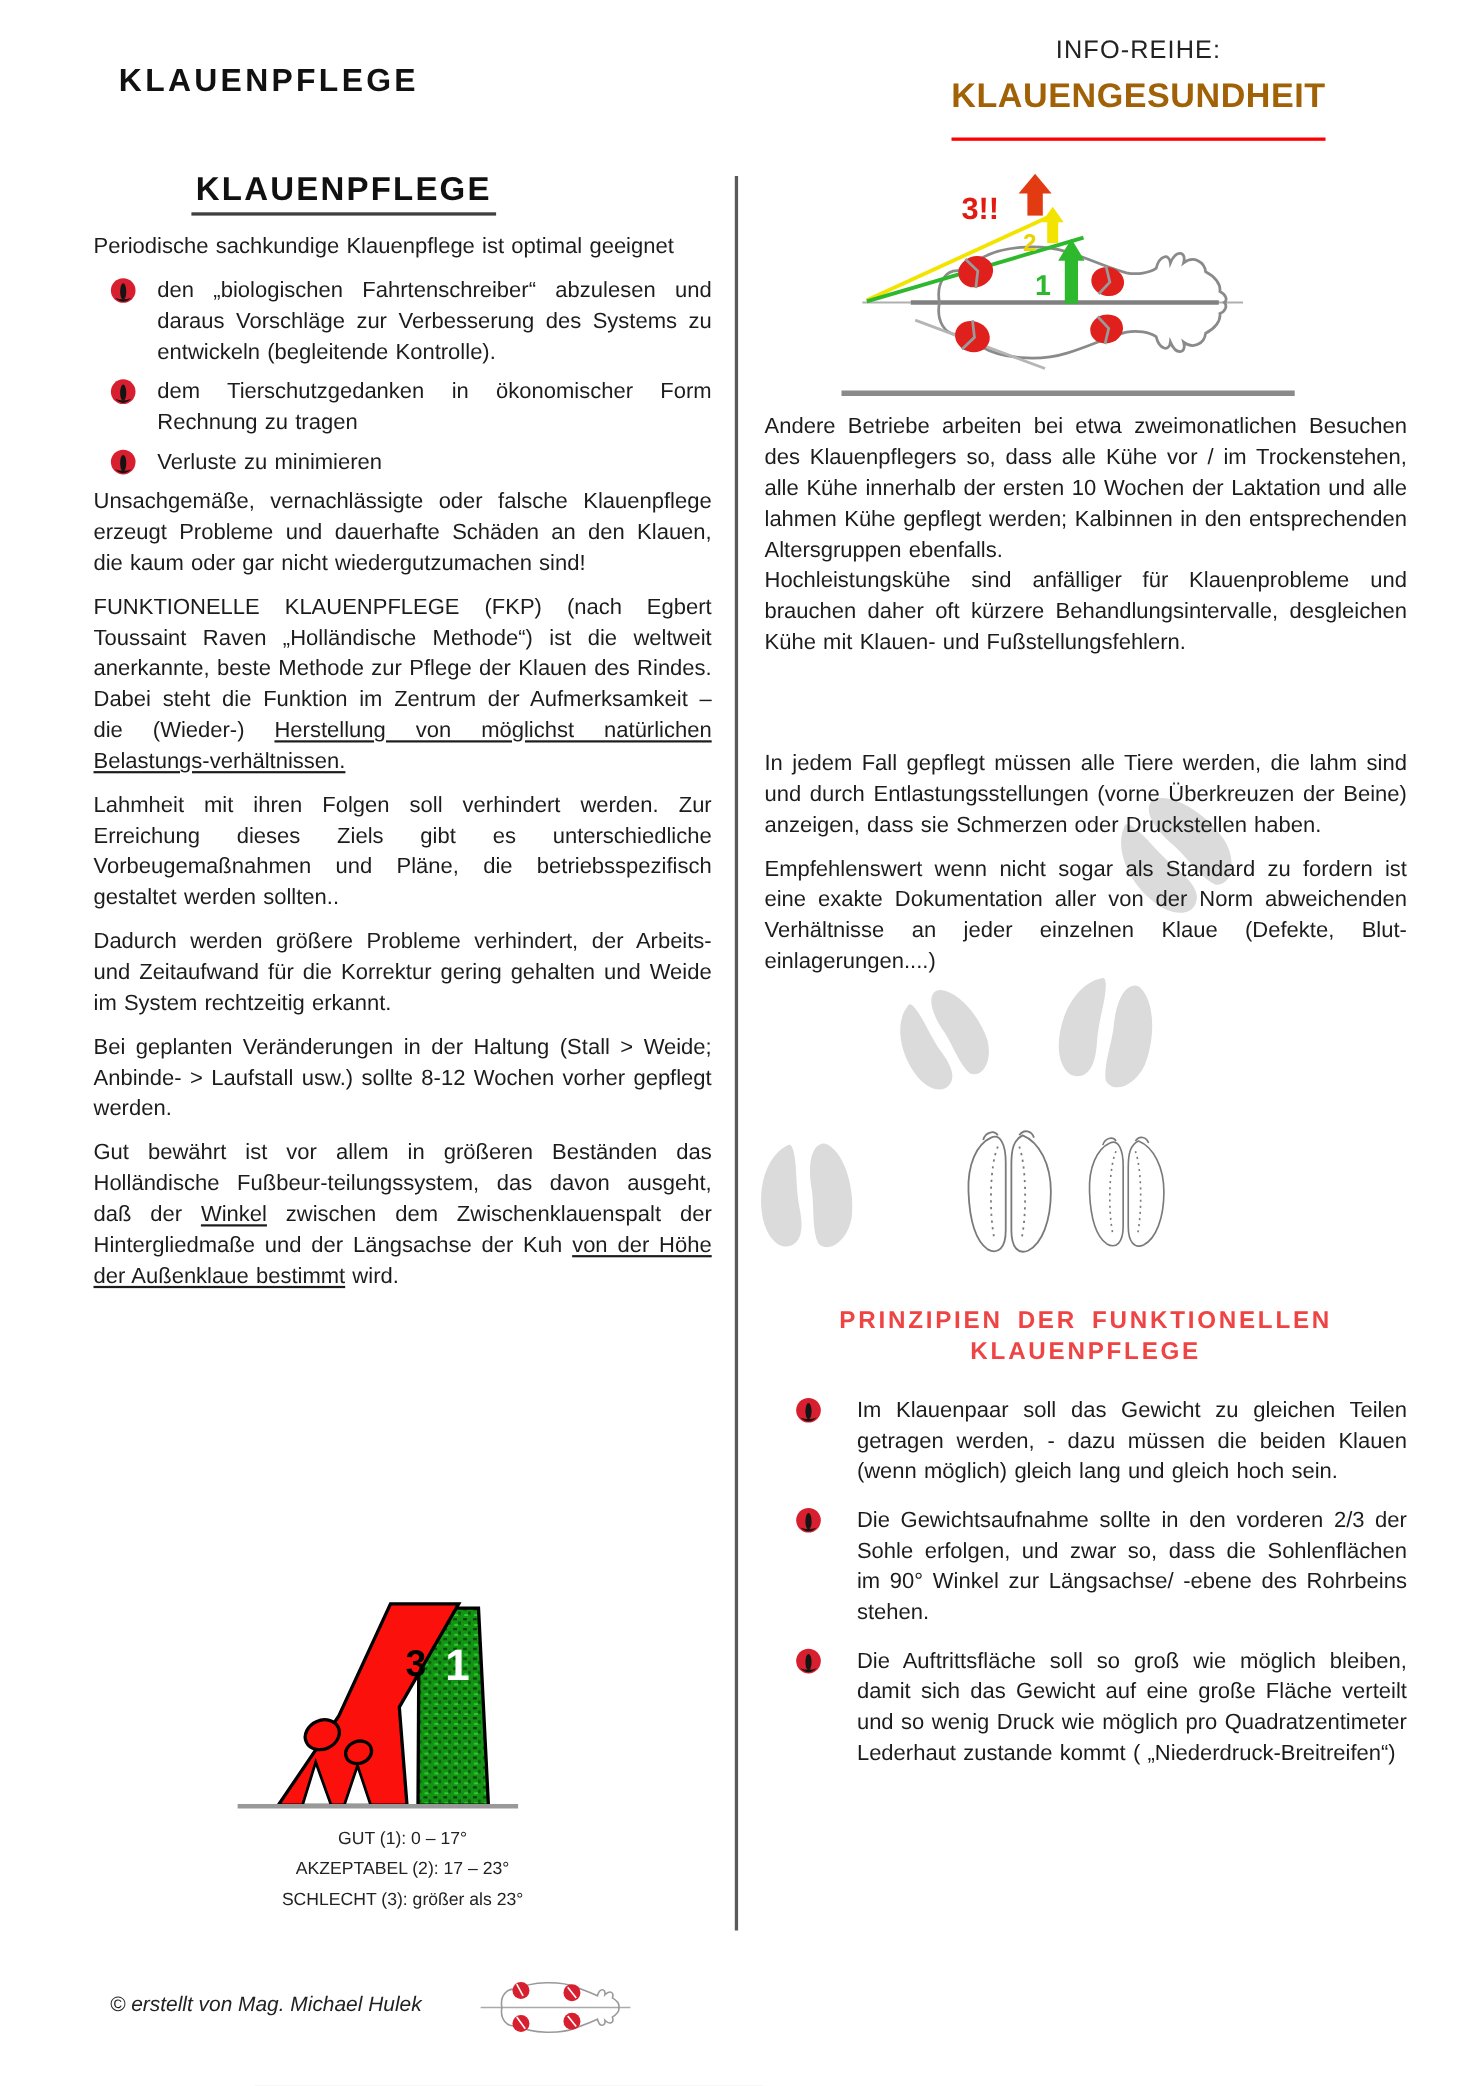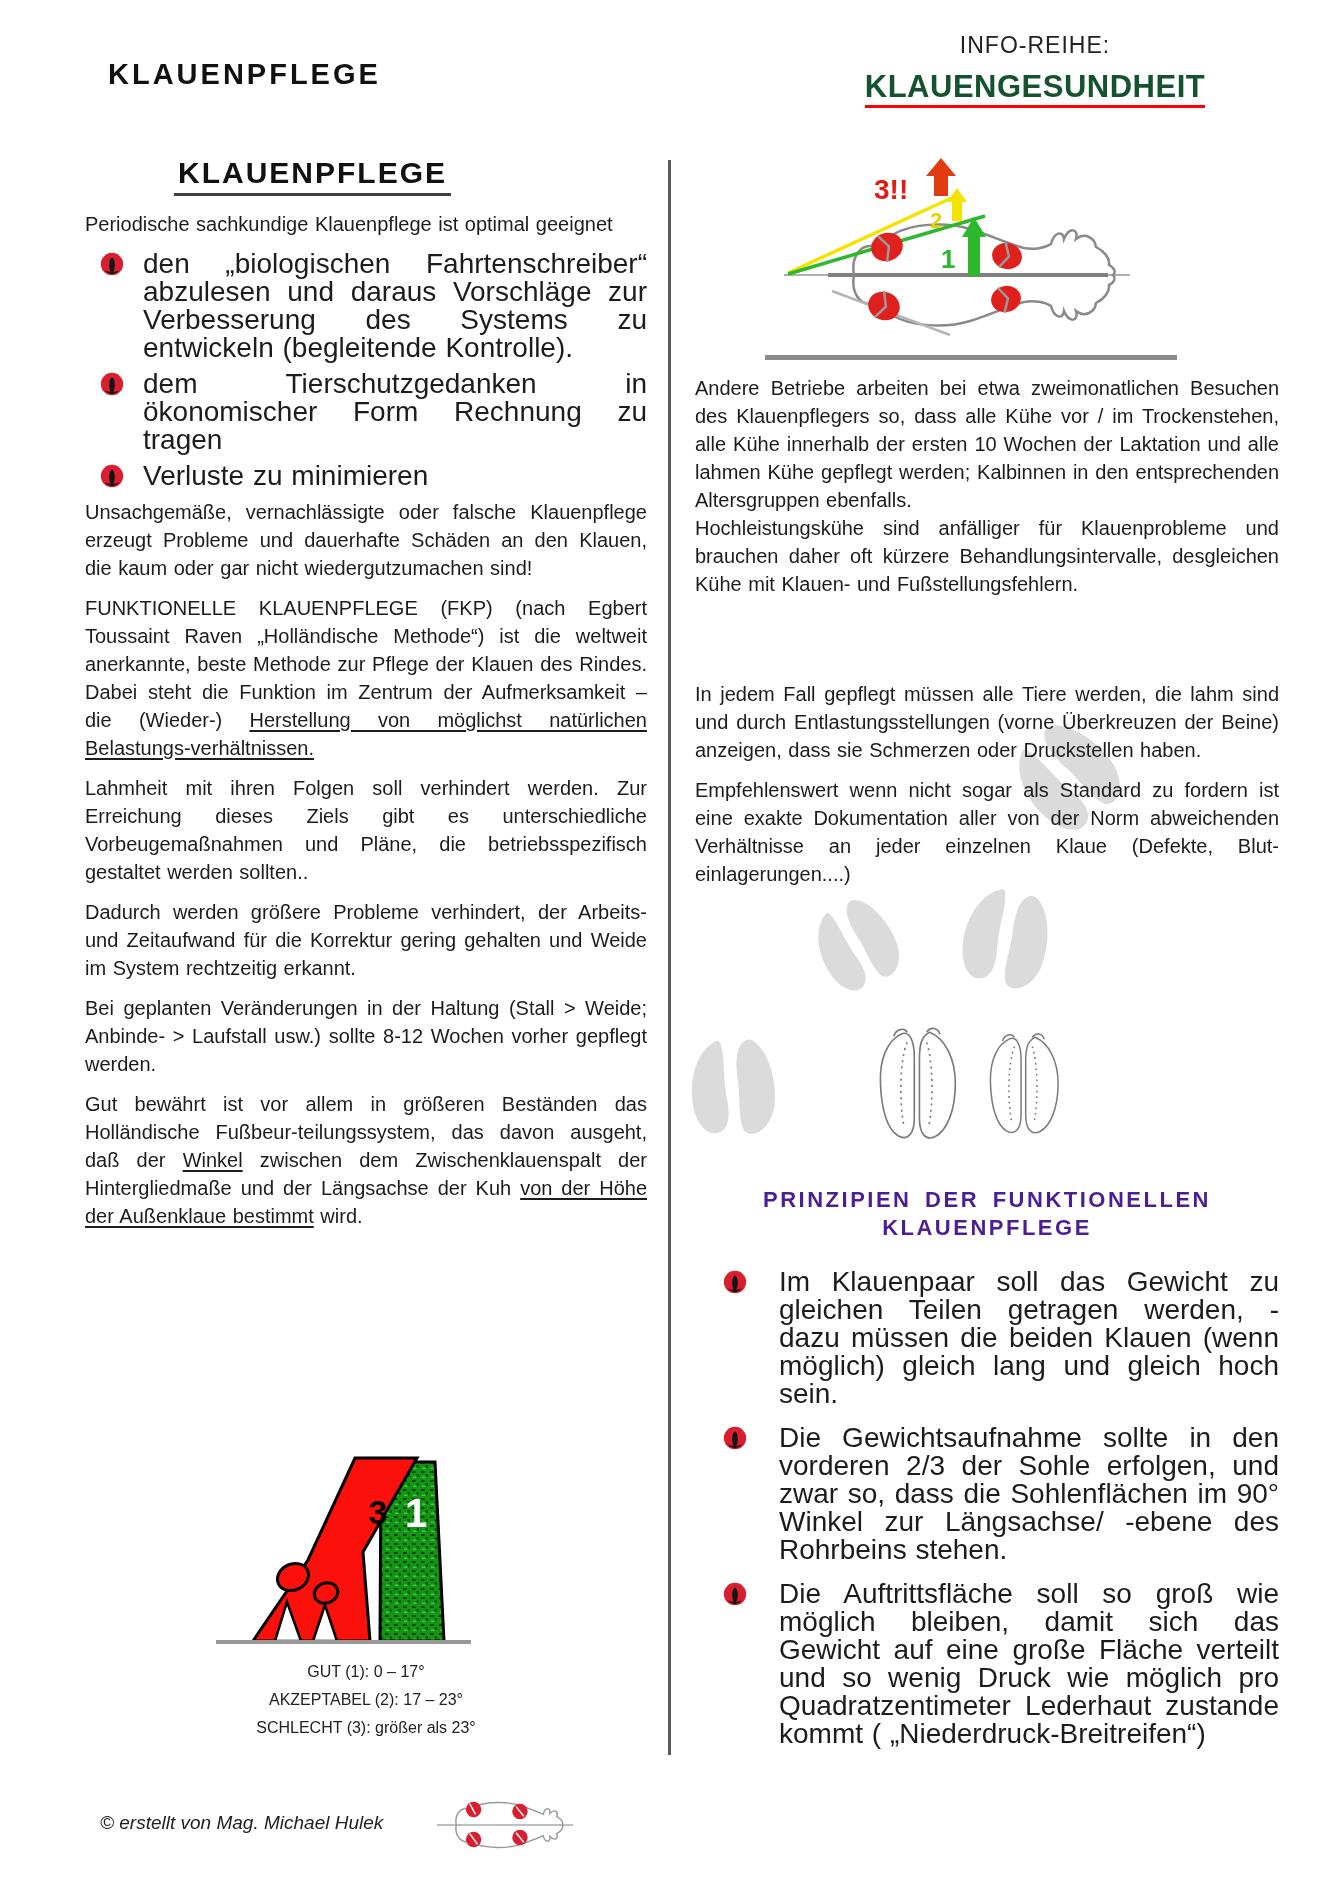--- a/index.html
+++ b/index.html
@@ -4,44 +4,44 @@
 <style>
   html,body{margin:0;padding:0;background:#f2f2f2;}
   .page{position:relative;width:1340px;height:1896px;background:#ffffff;margin:0 auto;
         font-family:"Liberation Sans","DejaVu Sans",sans-serif;color:#1c1c1c;overflow:hidden;}
   .abs{position:absolute;}
   
   .doc-title{left:108px;top:58px;font-size:29px;font-weight:bold;letter-spacing:3px;color:#111;}
   .info-block{left:800px;top:32px;width:470px;text-align:center;}
   .info-label{font-size:23px;color:#222;letter-spacing:1px;}
   .info-title{margin-top:10px;}
-  .info-title-text{display:inline-block;font-size:31px;font-weight:bold;color:#14532d;
-                   letter-spacing:.5px;border-bottom:3px solid #fe0000;padding-bottom:0;}
+  .info-title-text{display:inline-block;font-size:31px;font-weight:bold;color:#a16207;
+                   letter-spacing:.5px;border-bottom:3px solid #fe0000;padding-bottom:20px;}
   .vdivider{left:668px;top:160px;width:3px;height:1595px;background:#5a5a5a;}
   
   .lcol{left:85px;top:156px;width:562px;z-index:2;}
   .sec-title-wrap{width:455px;text-align:center;margin-bottom:14px;}
   .sec-title{display:inline-block;font-size:30px;font-weight:bold;letter-spacing:2px;
              border-bottom:3px solid #3f3f3f;padding:0 4px 3px 4px;color:#111;}
   .para{margin:0 0 12px 0;font-size:20px;line-height:28px;text-align:justify;word-spacing:1px;}
   .m0{margin-bottom:0;}
   .narrow{max-width:540px;}
   .b{font-weight:normal;}
   .u{text-decoration:underline;text-decoration-thickness:2px;text-underline-offset:3px;}
   .blist{margin:2px 0 8px 0;}
-  .bitem{position:relative;padding-left:58px;margin-bottom:8px;font-size:28px;line-height:28px;text-align:justify;word-spacing:1px;}
+  .bitem{position:relative;padding-left:58px;margin-bottom:8px;font-size:20px;line-height:28px;text-align:justify;word-spacing:1px;}
   .bitem .bicon{position:absolute;left:13px;top:1px;width:28px;height:28px;}
   .rlist .bitem{padding-left:84px;margin-bottom:16px;}
   .rlist .bitem .bicon{left:26px;}
   
   .rc-bar{left:765px;top:355px;width:412px;height:5px;background:#8a8a8a;}
   .rc-text1{left:695px;top:374px;width:584px;z-index:2;}
   .rc-text2{left:695px;top:680px;width:584px;z-index:2;}
   .rc-title{left:695px;top:1186px;width:584px;text-align:center;font-size:22px;font-weight:bold;
-            letter-spacing:2.5px;word-spacing:5px;line-height:28px;color:#4c1d95;z-index:2;}
+            letter-spacing:2.5px;word-spacing:5px;line-height:28px;color:#ef4444;z-index:2;}
   .rc-list{left:695px;top:1268px;width:584px;z-index:2;}
   
   .cow-diagram{left:758px;top:142px;z-index:1;}
   .leg-diagram{left:213px;top:1452px;z-index:1;}
   .captions{left:85px;top:1658px;width:562px;text-align:center;font-size:16px;line-height:28px;color:#222;z-index:2;}
   .wm{z-index:0;}
   .sketch{z-index:1;}
   .footer-credit{left:100px;top:1812px;font-size:19px;color:#222;z-index:2;font-style:italic;}
   .footer-cow{left:435px;top:1792px;z-index:1;}
   svg text{font-family:"Liberation Sans","DejaVu Sans",sans-serif;}

